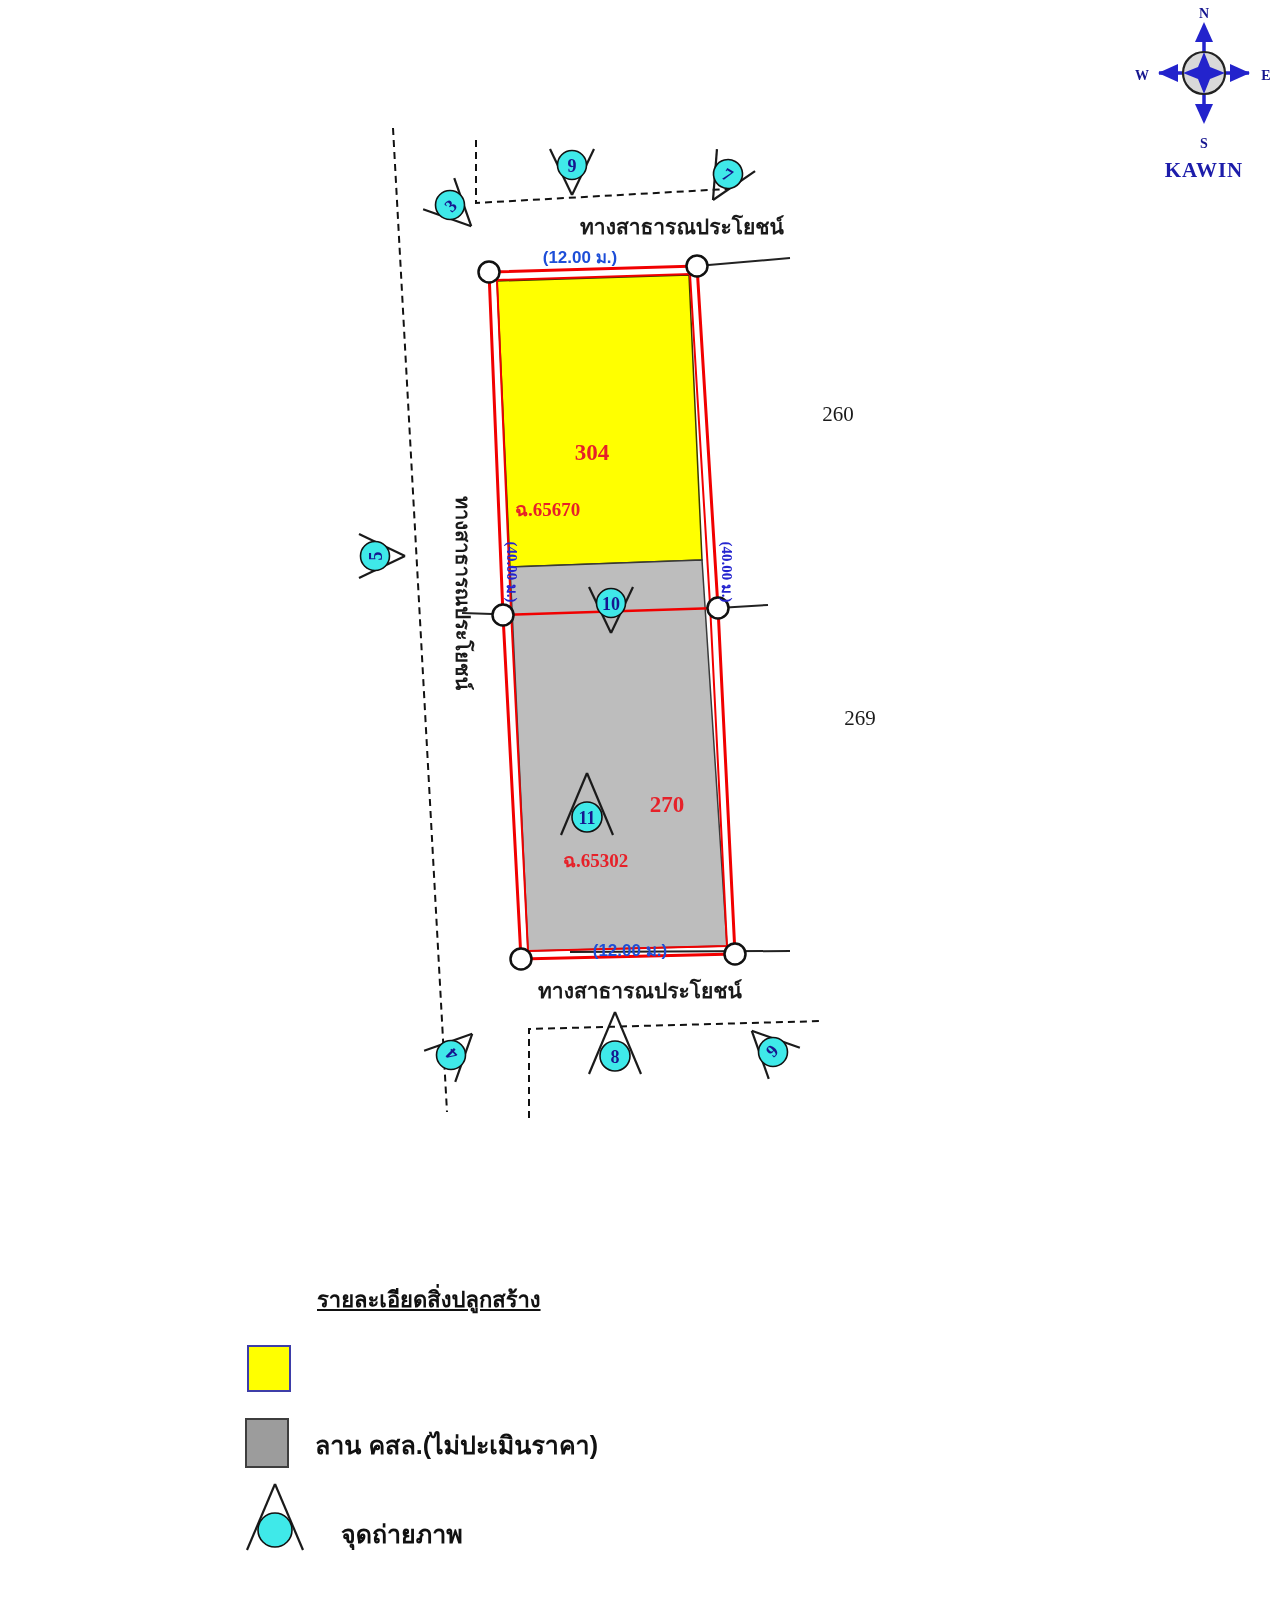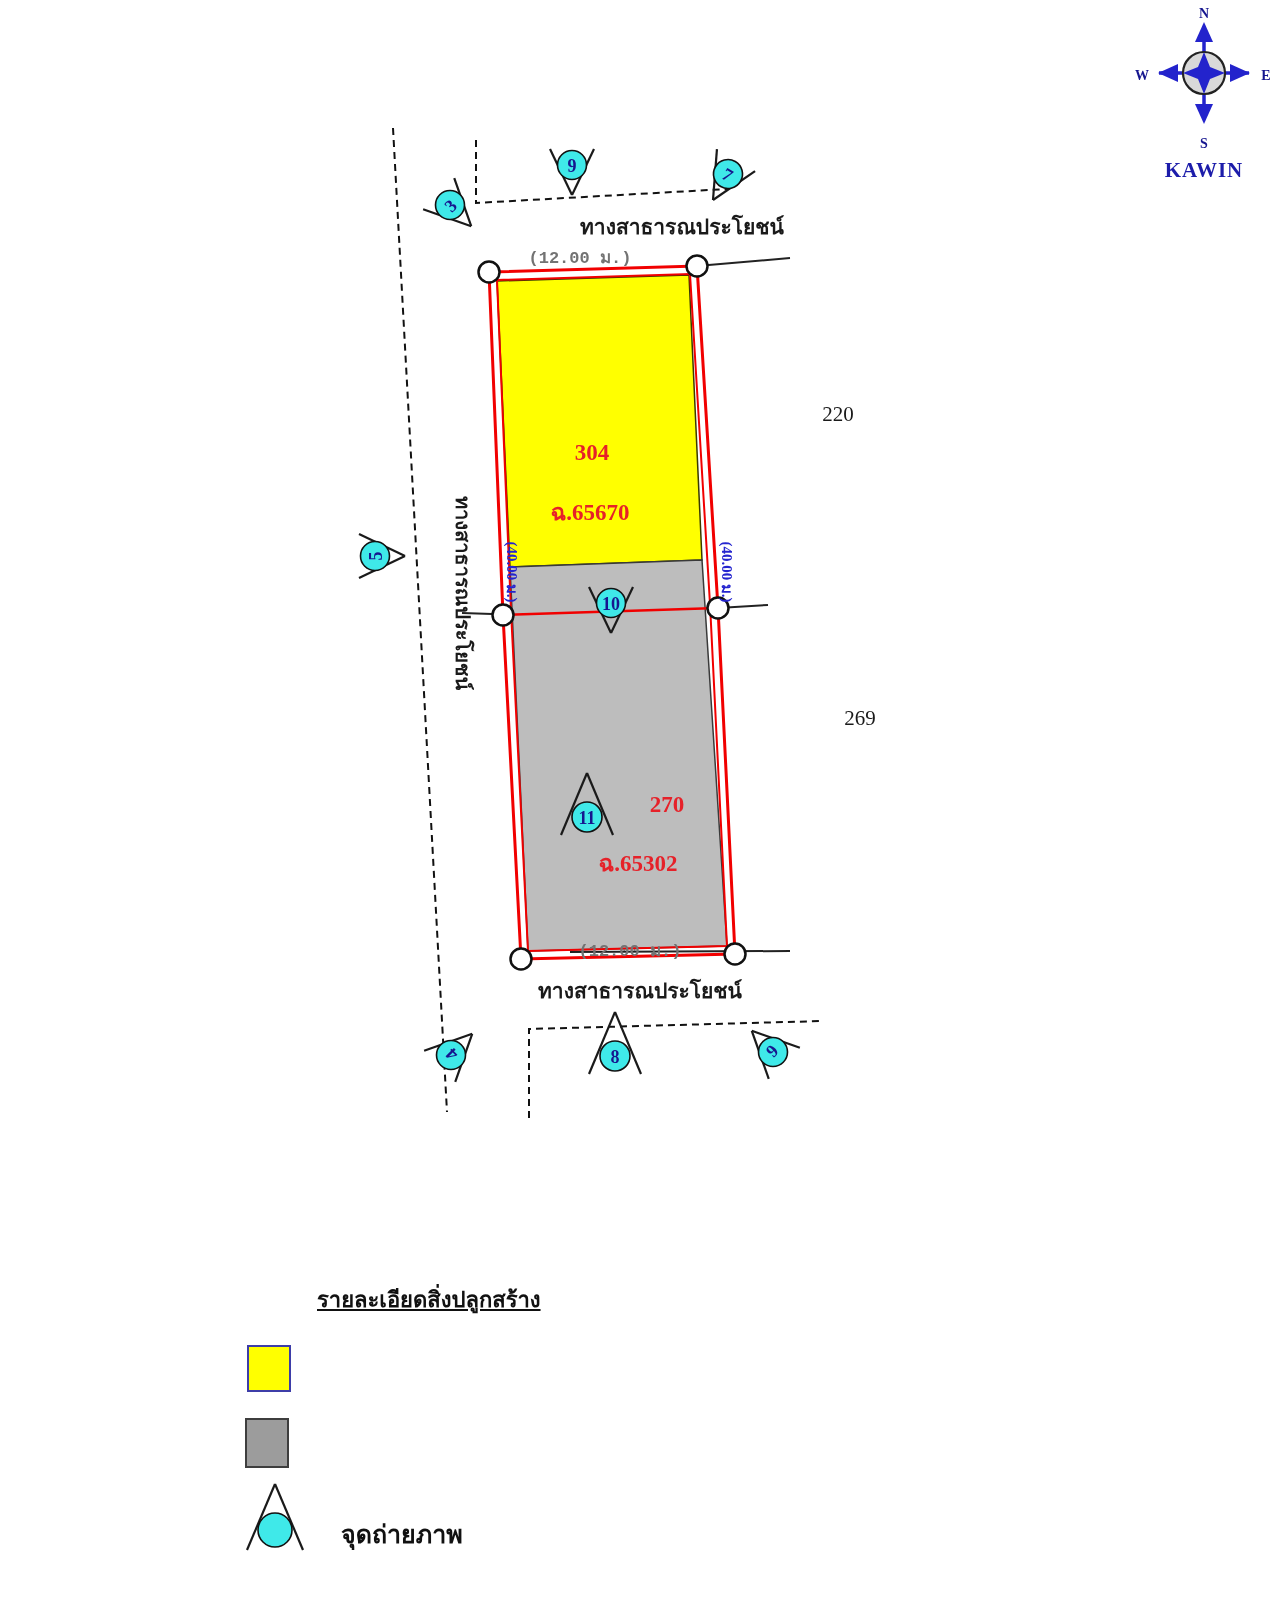--- a/index.html
+++ b/index.html
@@ -1,24 +1,24 @@
 <!DOCTYPE html>
 <html><head>
 <meta charset="utf-8">
 <style>
   html,body{margin:0;padding:0;background:#ffffff;}
   #page{position:relative;width:1280px;height:1599px;background:#fff;overflow:hidden;
         font-family:"Liberation Sans",sans-serif;}
   .abs{position:absolute;}
   .lbl{position:absolute;white-space:nowrap;}
   .road-lbl{font-family:"Liberation Serif",serif;font-size:21px;font-weight:bold;color:#1a1a1a;text-align:center;}
-  .dim-blue{font-family:Liberation Mono, monospace;font-size:17px;font-weight:bold;color:#737373;text-align:center;}
+  .dim-blue{font-family:Liberation Sans, sans-serif;font-size:17px;font-weight:bold;color:#1d4ed8;text-align:center;}
   .dim-blue-rot{font-family:"Liberation Serif",serif;font-size:15px;font-weight:bold;color:#2424cf;text-align:center;transform:rotate(90deg);}
   .parcel-no{font-family:"Liberation Serif",serif;font-size:23px;font-weight:bold;color:#e62129;text-align:center;}
-  .deed-no{font-family:"Liberation Serif",serif;font-size:23px;font-weight:bold;color:#e62129;text-align:center;}
+  .deed-no{font-family:"Liberation Serif",serif;font-size:19px;font-weight:bold;color:#e62129;}
   .neighbor-no{font-family:"Liberation Serif",serif;font-size:21px;color:#1a1a1a;text-align:center;}
   .marker{position:absolute;}
   .marker svg{display:block;overflow:visible;}
   .mk-line{stroke:#1a1a1a;stroke-width:2.2;fill:none;}
   .mk-circle{fill:#3fe9e9;stroke:#111;stroke-width:1.6;}
   .mk-num{font-family:"Liberation Serif",serif;font-size:18px;font-weight:bold;fill:#16168f;text-anchor:middle;}
   .legend-label{font-size:25px;font-weight:bold;color:#111;white-space:nowrap;}
   .legend-title{font-size:22px;font-weight:bold;color:#111;text-decoration:underline;text-align:left;}
   .swatch{position:absolute;box-sizing:border-box;}
   .compass-letter{font-family:"Liberation Serif",serif;font-size:14px;font-weight:bold;fill:#16168f;text-anchor:middle;}
@@ -157,36 +157,37 @@
 
   <div class="lbl road-lbl" style="left:580px;top:210px;width:200px;">ทางสาธารณประโยชน์</div>
   <div class="lbl dim-blue" style="left:505px;top:243px;width:150px;">(12.00 ม.)</div>
 
   <div class="lbl parcel-no" style="left:542px;top:440px;width:100px;">304</div>
   <div class="lbl deed-no" style="left:515px;top:494px;width:150px;">ฉ.65670</div>
 
   <div class="lbl parcel-no" style="left:617px;top:792px;width:100px;">270</div>
   <div class="lbl deed-no" style="left:563px;top:845px;width:150px;">ฉ.65302</div>
 
-  <div class="lbl neighbor-no" style="left:788px;top:402px;width:100px;">220</div>
+  <div class="lbl neighbor-no" style="left:788px;top:402px;width:100px;">260</div>
   <div class="lbl neighbor-no" style="left:810px;top:706px;width:100px;">269</div>
 
   <div class="lbl dim-blue-rot" style="left:457px;top:560px;width:110px;">(40.00 ม.)</div>
   <div class="lbl dim-blue-rot" style="left:672px;top:560px;width:110px;">(40.00 ม.)</div>
 
   <div class="lbl road-lbl" style="left:358px;top:577px;width:210px;font-size:20px;transform:rotate(90deg);">ทางสาธารณประโยชน์</div>
 
   <div class="lbl dim-blue" style="left:555px;top:936px;width:150px;">(12.00 ม.)</div>
   <div class="lbl road-lbl" style="left:490px;top:974px;width:300px;">ทางสาธารณประโยชน์</div>
 
   <div class="lbl legend-title" style="left:317px;top:1282px;width:200px;">รายละเอียดสิ่งปลูกสร้าง</div>
 
   <div class="swatch" style="left:247px;top:1345px;width:44px;height:47px;background:#ffff00;border:2.5px solid #3d3da8;"></div>
 
   <div class="swatch" style="left:245px;top:1418px;width:44px;height:50px;background:#9c9c9c;border:2.5px solid #3e3e3e;"></div>
+  <div class="lbl legend-label" style="left:315px;top:1425px;">ลาน คสล.(ไม่ปะเมินราคา)</div>
 
   <div class="marker" style="left:243px;top:1482px;">
     <svg width="64" height="72" viewBox="0 0 64 72">
       <line class="mk-line" x1="32" y1="2" x2="4" y2="68"></line>
         <line class="mk-line" x1="32" y1="2" x2="60" y2="68"></line>
       <circle class="mk-circle" cx="32" cy="48" r="17"></circle>
     </svg>
   </div>
   <div class="lbl legend-label" style="left:330px;top:1514px;margin-left:11px;">จุดถ่ายภาพ</div>
 

